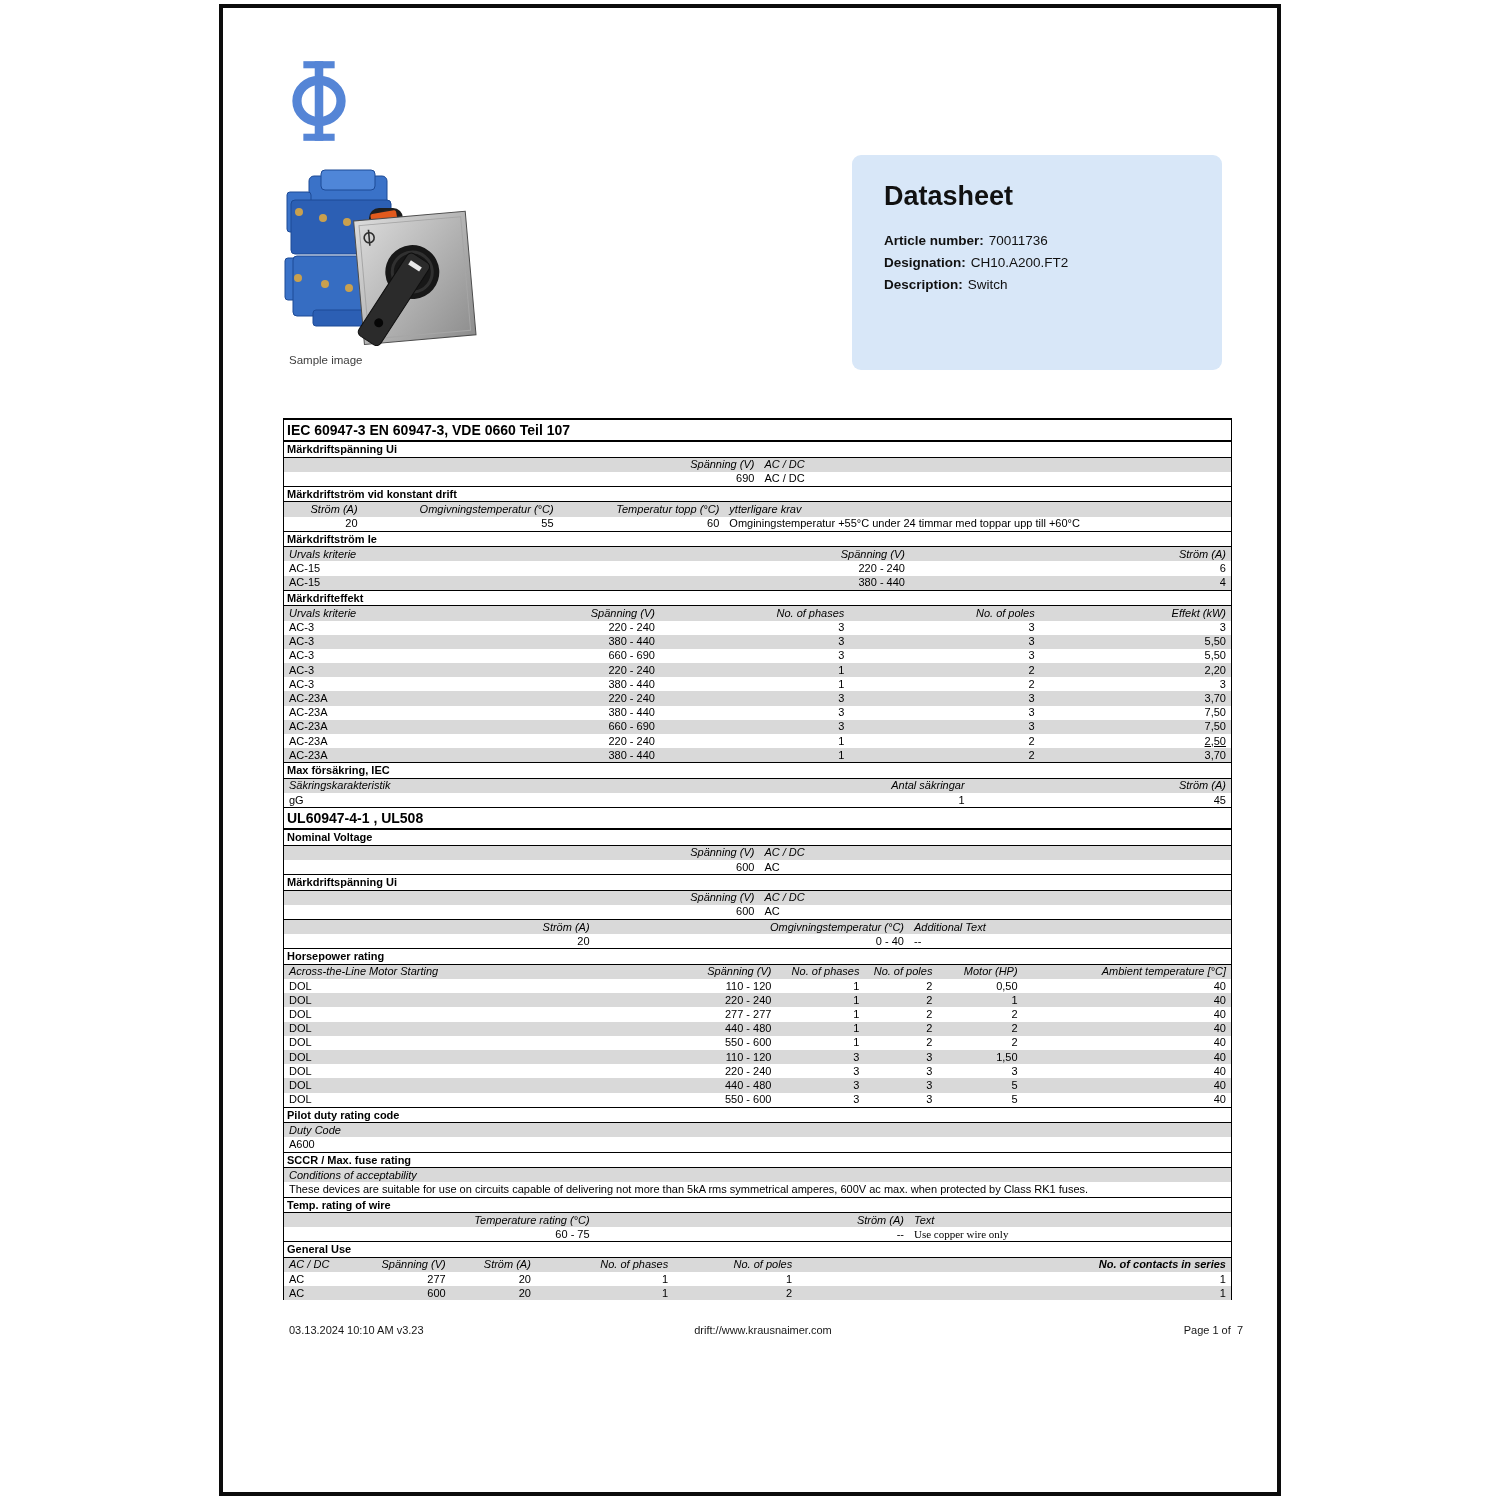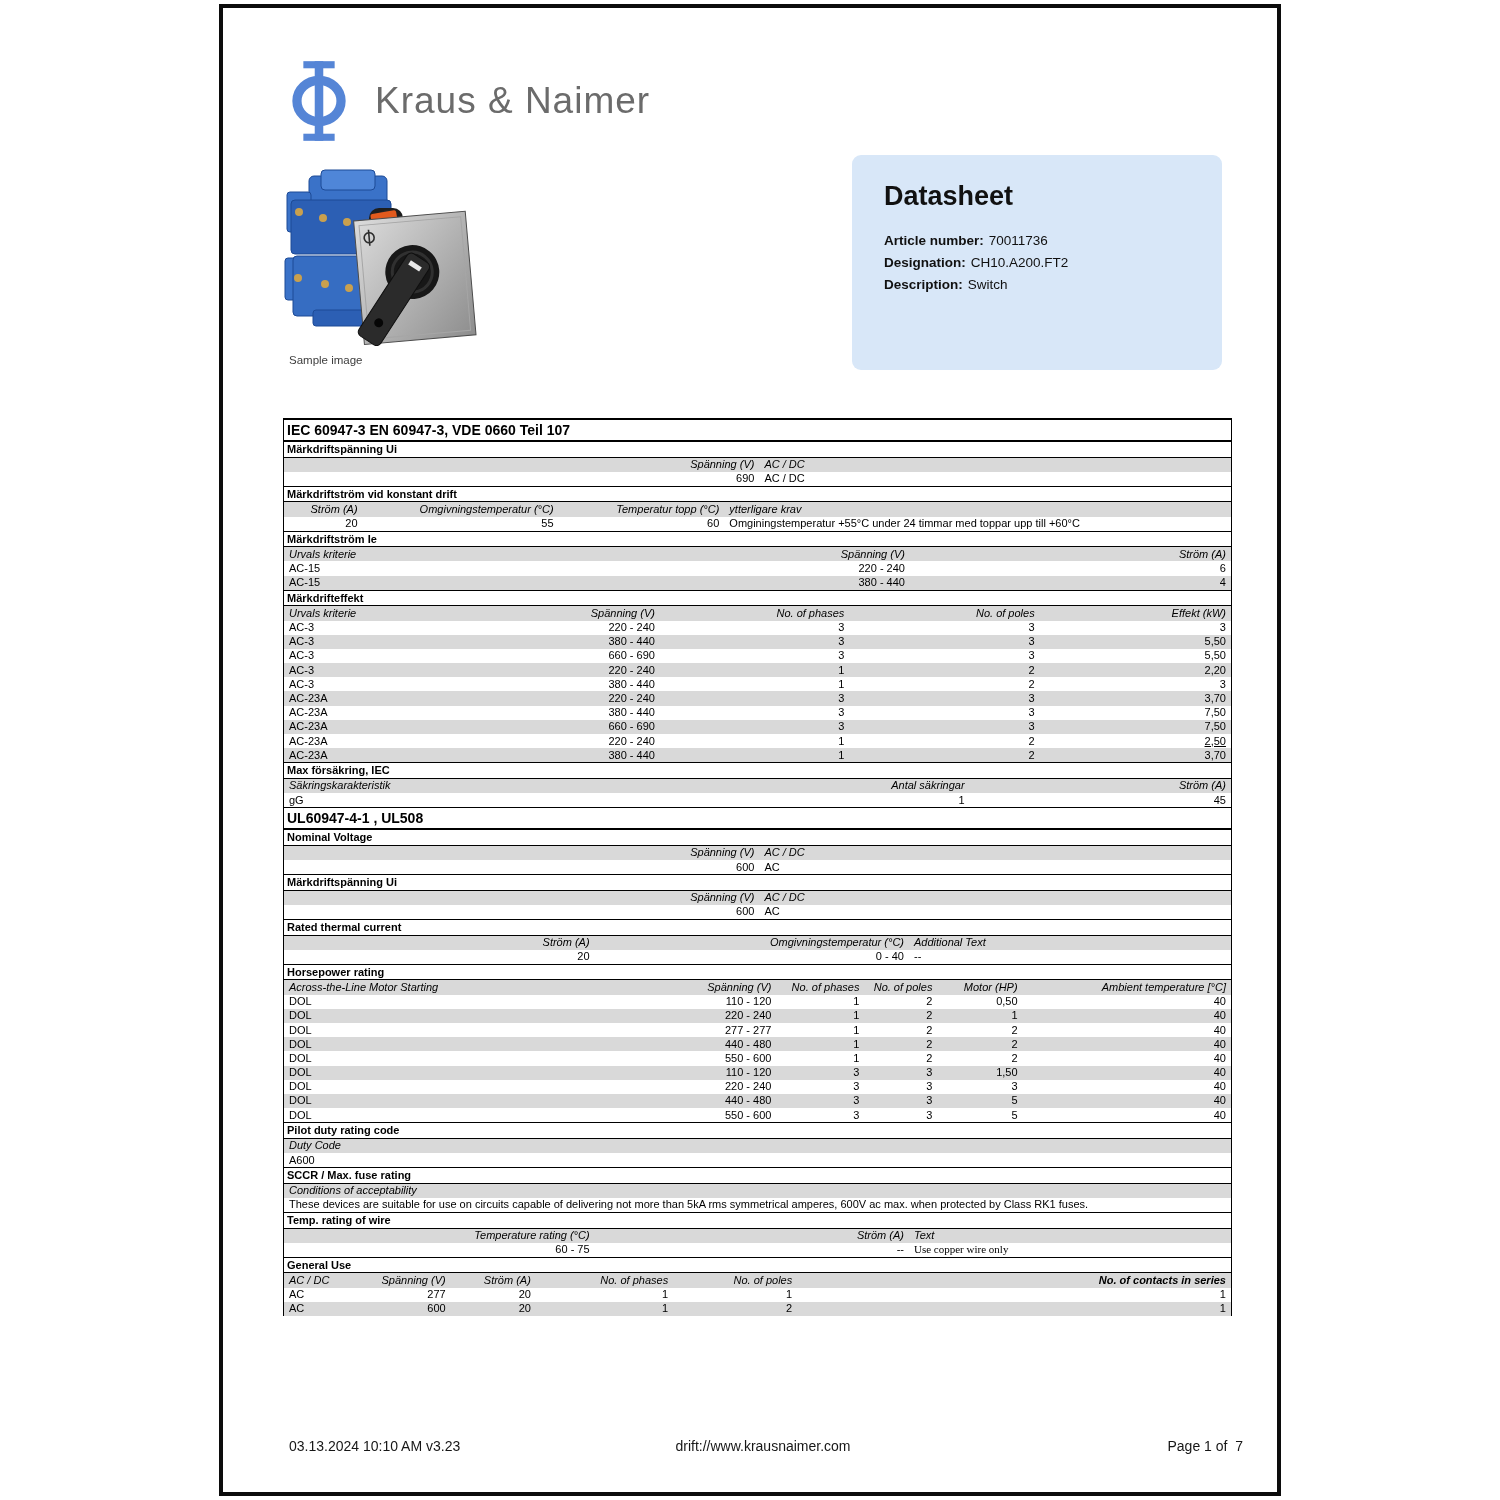--- a/index.html
+++ b/index.html
@@ -41,41 +41,40 @@
   }
   .t-grid{border-bottom:1px solid #000;}
   .t-grid:last-child{border-bottom:none;}
   .t-row{display:flex;height:14.2px;align-items:center;font-size:11px;line-height:13px;}
   .t-row.hdr{background:var(--row-gray,#d9d9d9);font-style:italic;}
   .t-row.g{background:var(--row-gray,#d9d9d9);}
   .t-cell{box-sizing:border-box;padding:0 5px;white-space:nowrap;overflow:visible;}
   .t-cell.ar{text-align:right;}
   .t-cell.al{text-align:left;}
   
-  .footer{position:absolute;left:60px;top:1430px;width:960px;height:14px;font-size:14px;color:#161616;}
+  .footer{position:absolute;left:60px;top:1316px;width:960px;height:14px;font-size:11px;color:#161616;}
   .f-left{position:absolute;left:6px;top:0;}
   .f-center{position:absolute;left:0;right:0;top:0;text-align:center;}
   .f-right{position:absolute;right:0;top:0;}
   .keep-ws{white-space:pre;}
 </style>
 </head>
 <body>
 
 <div class="page">
 
   <div class="logo">
     <svg width="64" height="82" viewBox="0 0 90 112">
       <g fill="#5585d6" class="phi-fill">
         <rect x="23" y="0" width="44" height="10"></rect>
         <rect x="23" y="102" width="44" height="10"></rect>
         <rect x="39" y="0" width="12" height="112"></rect>
       </g>
       <ellipse cx="45" cy="56" rx="31" ry="29" fill="none" stroke="#5585d6" stroke-width="13" class="phi-stroke"></ellipse>
     </svg>
-    <span class="brand">Kraus &amp; Naimer</span>
   </div>
 
   <svg class="product" width="202" height="186" viewBox="0 0 202 186">
     <defs>
       <linearGradient id="metal" x1="0" y1="0" x2="1" y2="1">
         <stop offset="0" stop-color="#dcdcdc"></stop>
         <stop offset="0.45" stop-color="#b9b9b9"></stop>
         <stop offset="1" stop-color="#8d8d8d"></stop>
       </linearGradient>
     </defs>
@@ -290,21 +289,20 @@
       <div class="t-grid">
         <div class="t-row hdr">
           <div class="t-cell ar" style="width: 50.2%;">Spänning (V)</div>
           <div class="t-cell al" style="width: 49.8%;">AC / DC</div>
         </div>
         <div class="t-row ">
           <div class="t-cell ar" style="width: 50.2%;">600</div>
           <div class="t-cell al" style="width: 49.8%;">AC</div>
         </div>
       </div>
-      <div class="t-sub">Rated thermal current</div>
       <div class="t-grid">
         <div class="t-row hdr">
           <div class="t-cell ar" style="width: 32.8%;">Ström (A)</div>
           <div class="t-cell ar" style="width: 33.2%;">Omgivningstemperatur (°C)</div>
           <div class="t-cell al" style="width: 34%;">Additional Text</div>
         </div>
         <div class="t-row ">
           <div class="t-cell ar" style="width: 32.8%;">20</div>
           <div class="t-cell ar" style="width: 33.2%;">0 - 40</div>
           <div class="t-cell al" style="width: 34%;">--</div>

